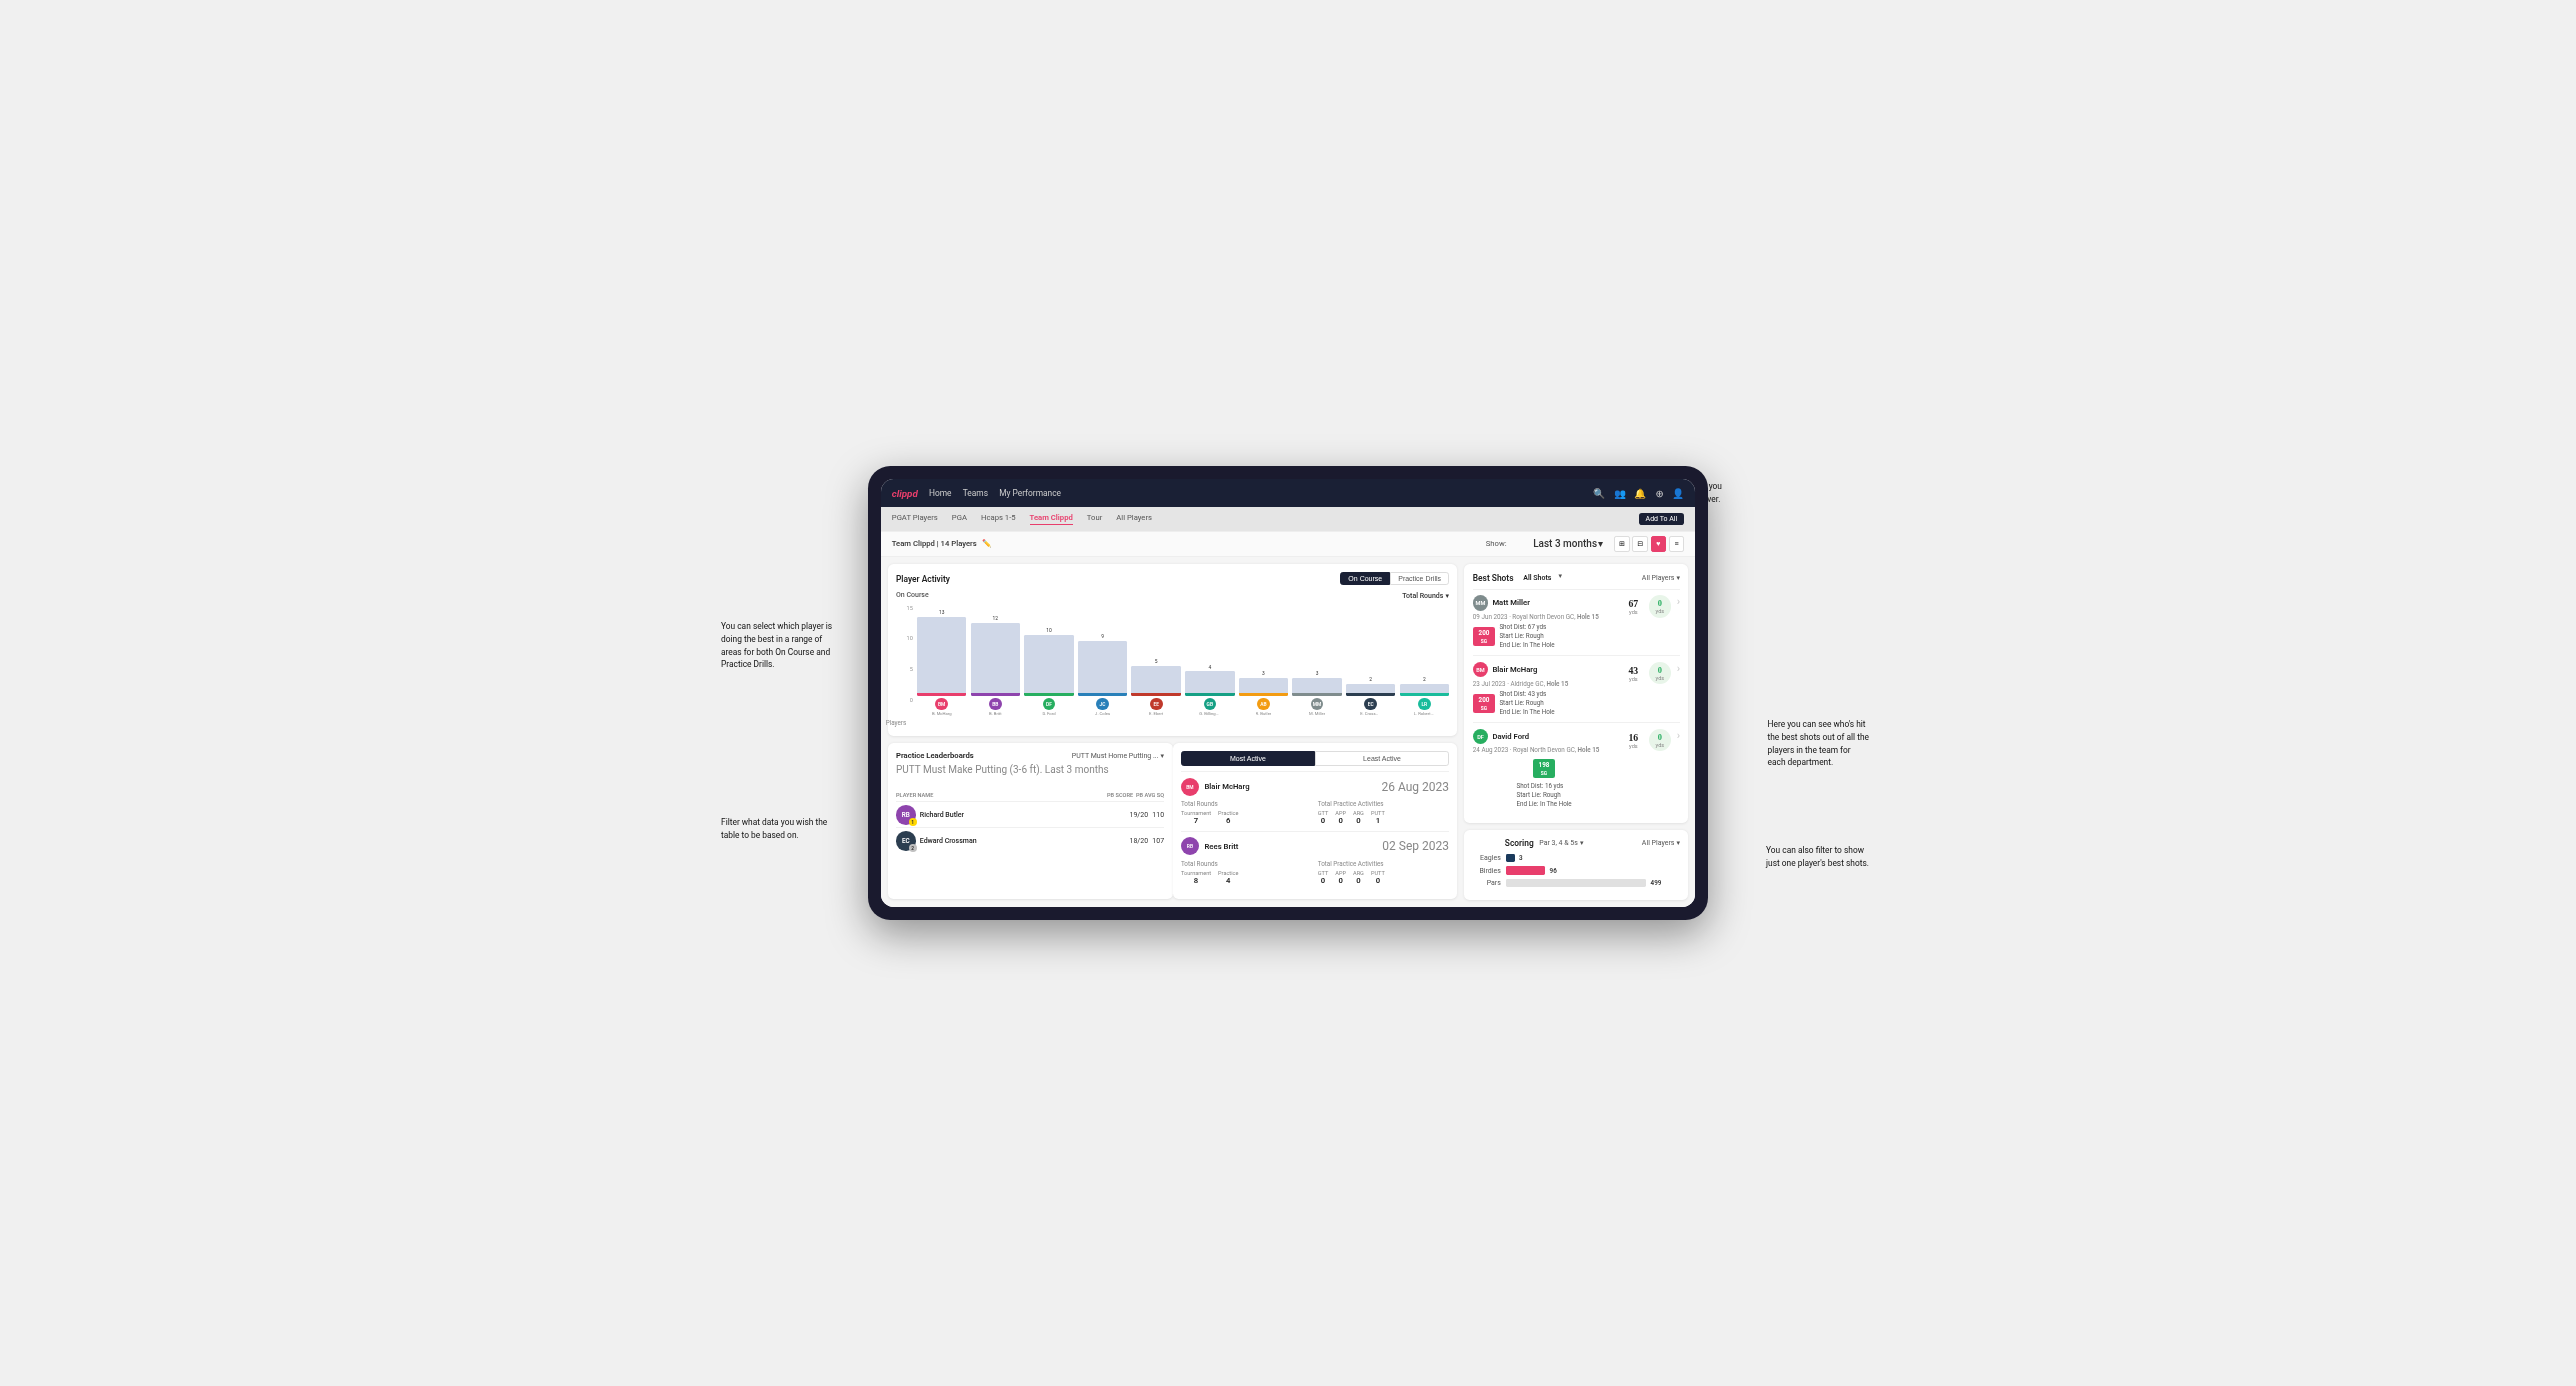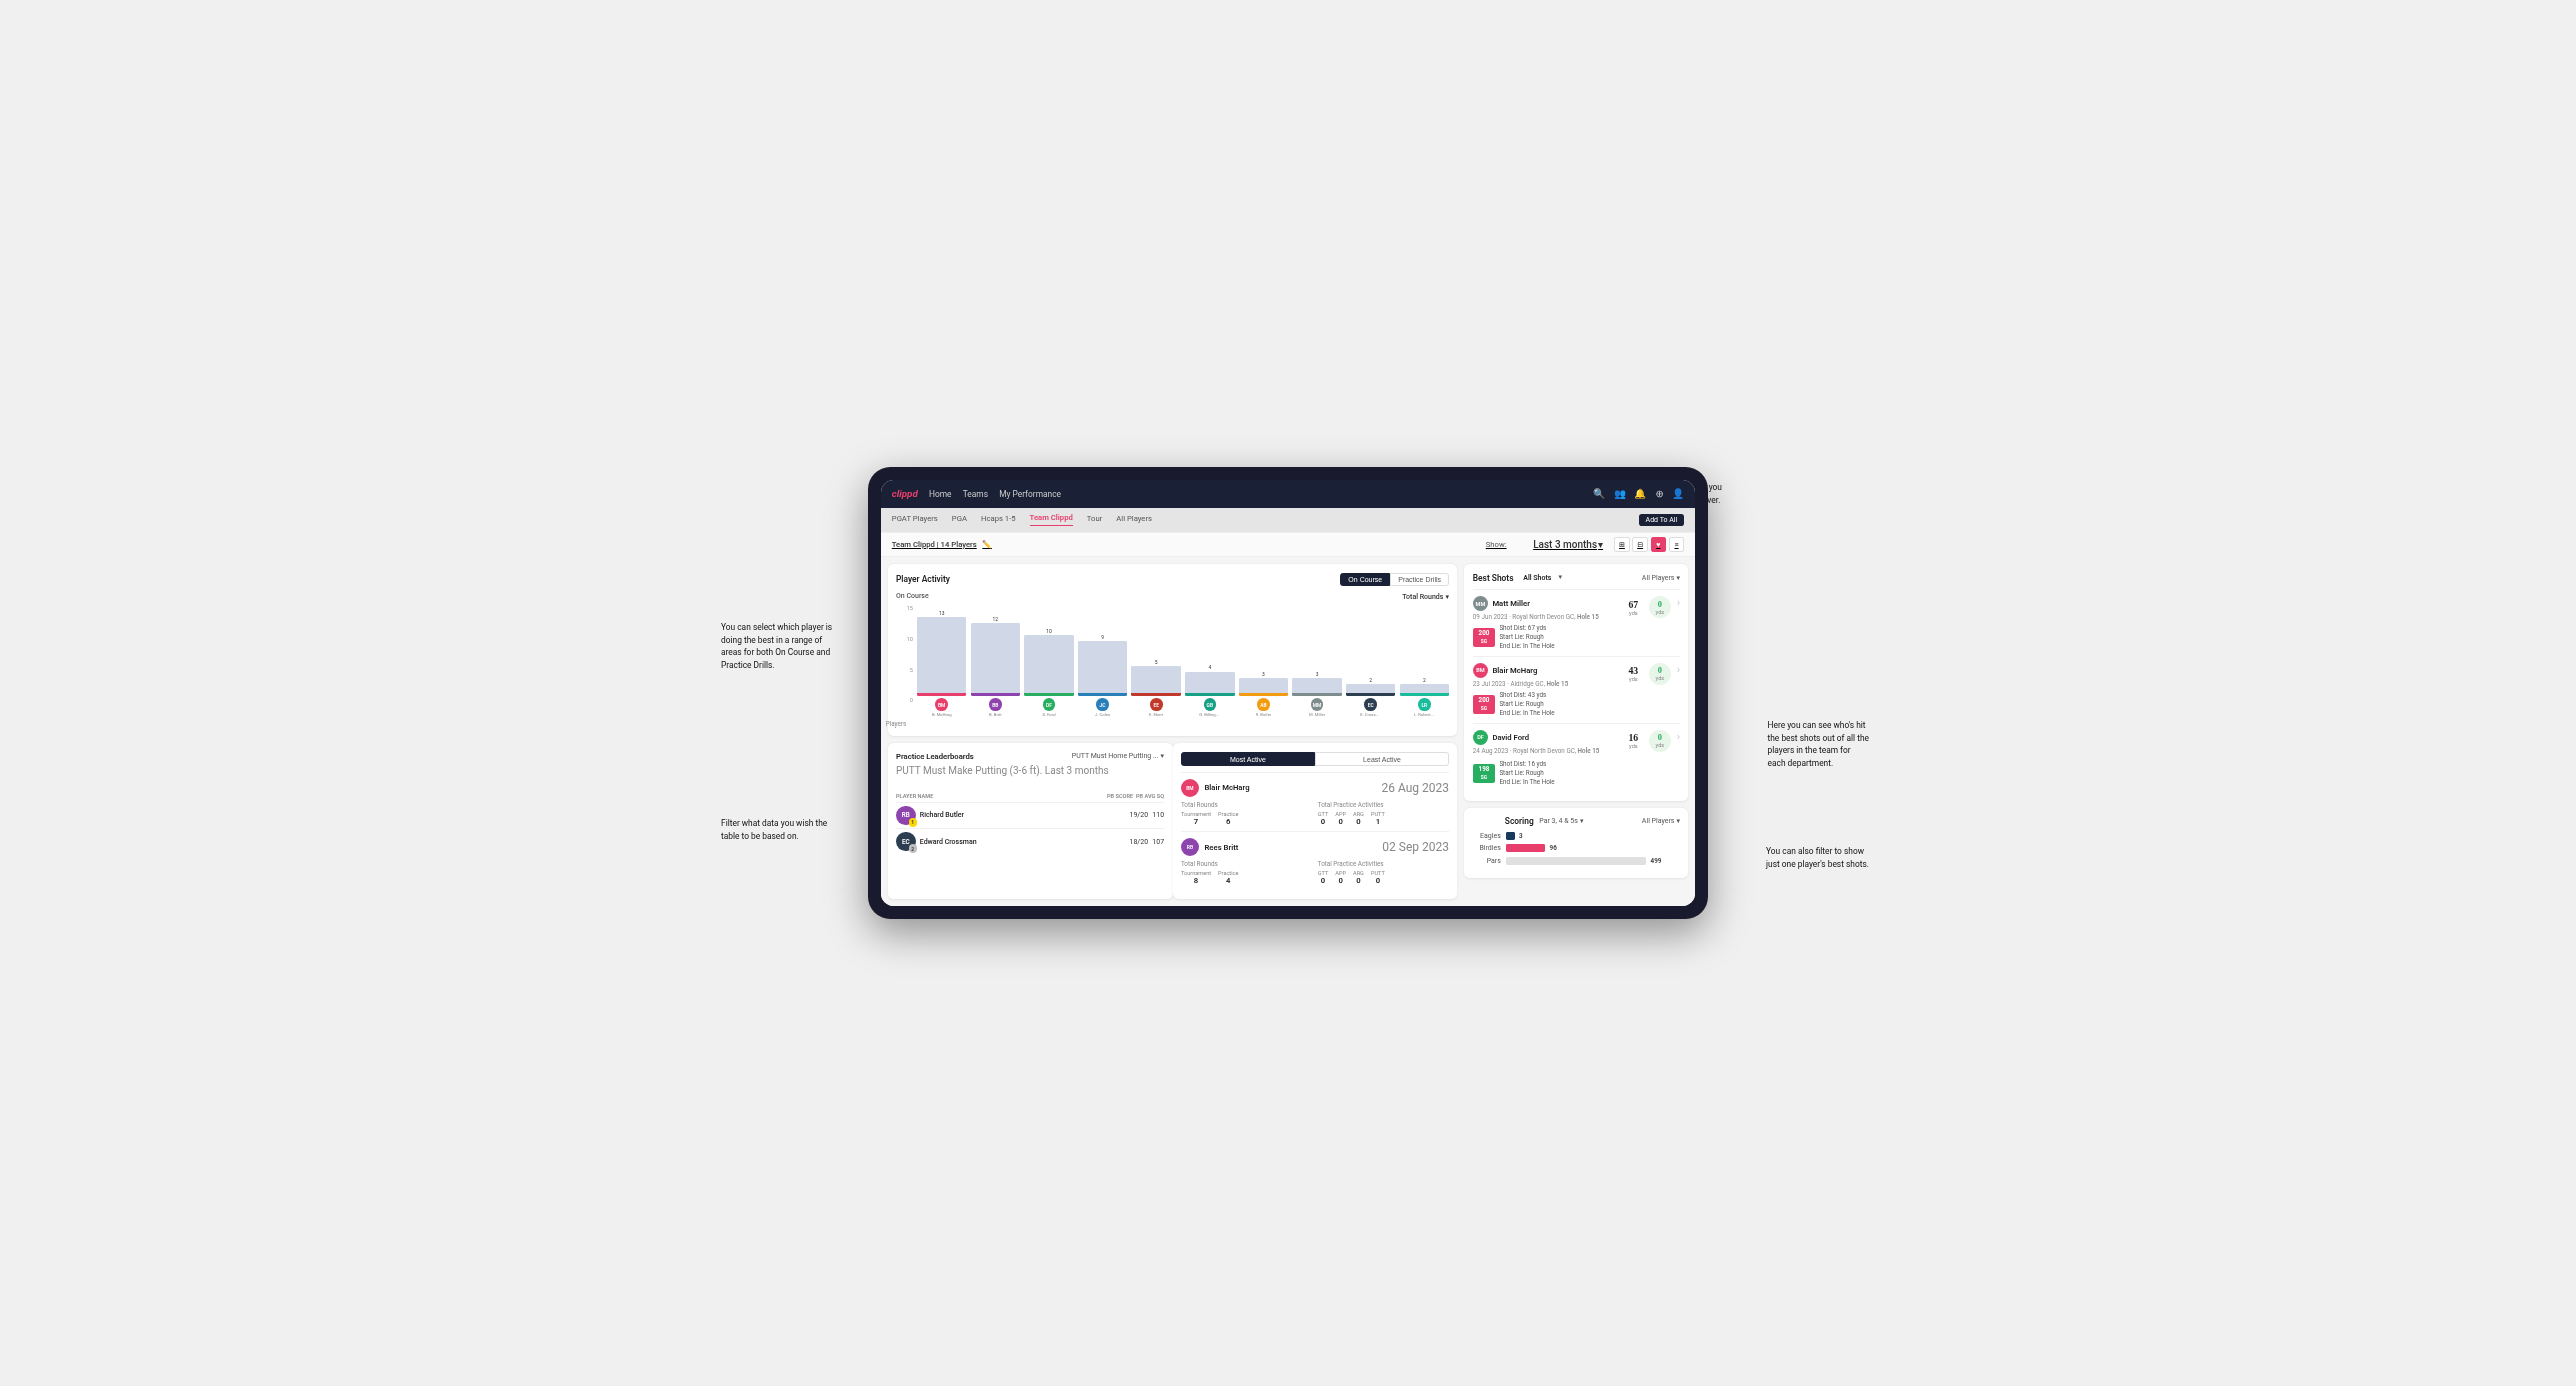--- a/index.html
+++ b/index.html
@@ -111,21 +111,20 @@
     }
 
     
     .sub-header {
       display: flex;
       align-items: center;
       padding: 4.2px 11.2px;
       background: #fafafa;
       border-bottom: 0.7px solid #eee;
       gap: 5.6px;
-      text-decoration: underline;
     }
 
     .team-label {
       font-size: 7.7px;
       color: #333;
       font-weight: 500;
     }
 
     .edit-icon {
       color: #888;
@@ -1205,21 +1204,21 @@
             <div class="shot-card">
               <div class="shot-player-info">
                 <div class="shot-player-row">
                   <div class="avatar-circle df" style="background:#27ae60; width:15.4px; height:15.4px; font-size:5.6px;">DF</div>
                   <span class="shot-player-name">David Ford</span>
                 </div>
                 <div class="shot-player-detail">
                   <span>24 Aug 2023 · Royal North Devon GC,</span>
                   <span style="font-weight:600;">Hole 15</span>
                 </div>
-                <div class="shot-detail-row" style="margin-top:5px;">
+                <div class="shot-detail-row" style="margin-top:5px;flex-direction:column;">
                   <span class="sg-badge green">
                     <span>198</span><br>
                     <span style="font-size:4.9px;">SG</span>
                   </span>
                   <div class="shot-text">
                     <div>Shot Dist: 16 yds</div>
                     <div>Start Lie: Rough</div>
                     <div>End Lie: In The Hole</div>
                   </div>
                 </div>

